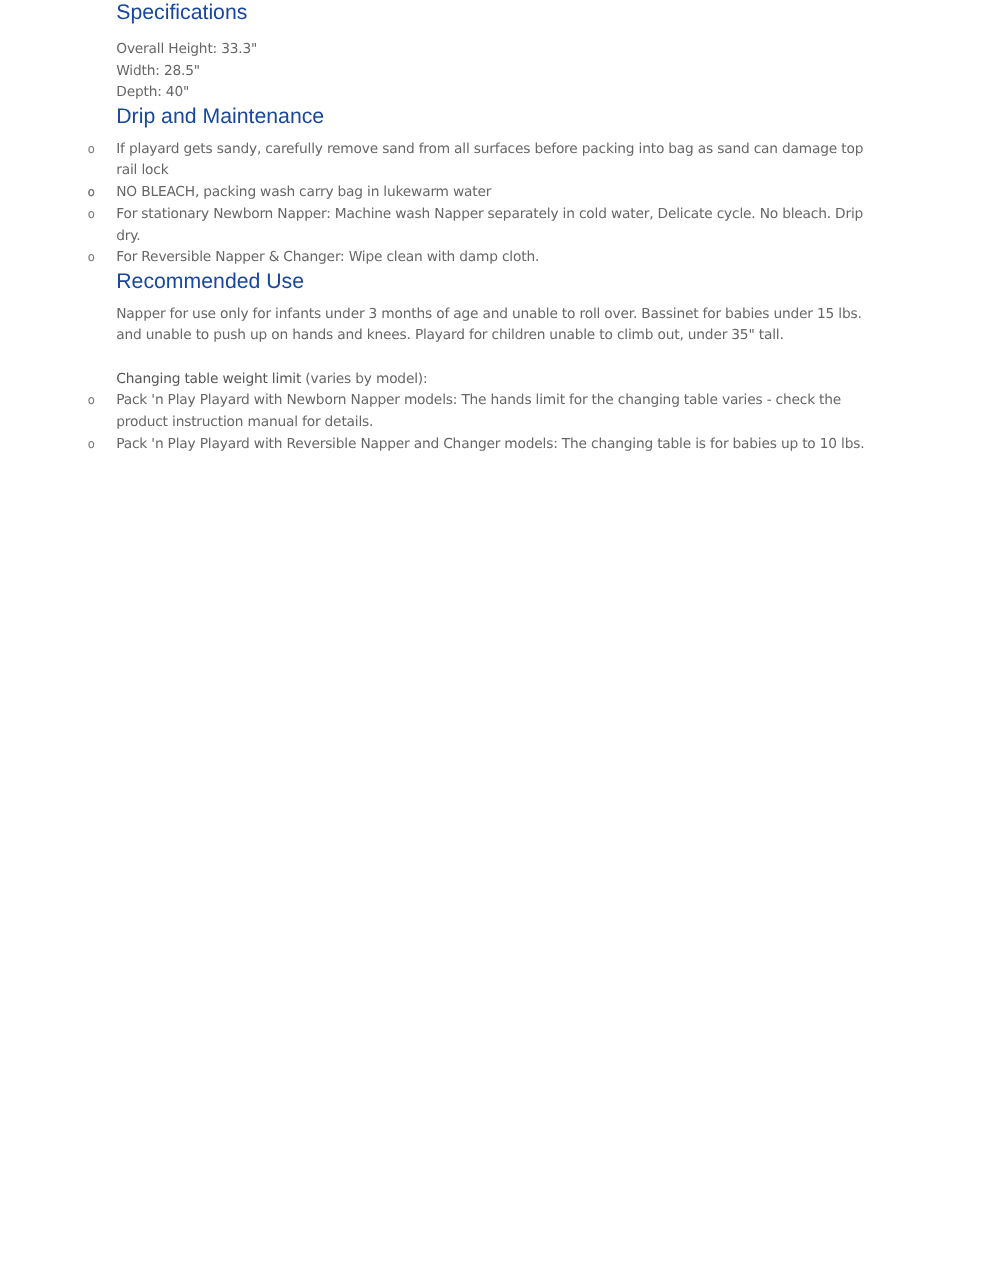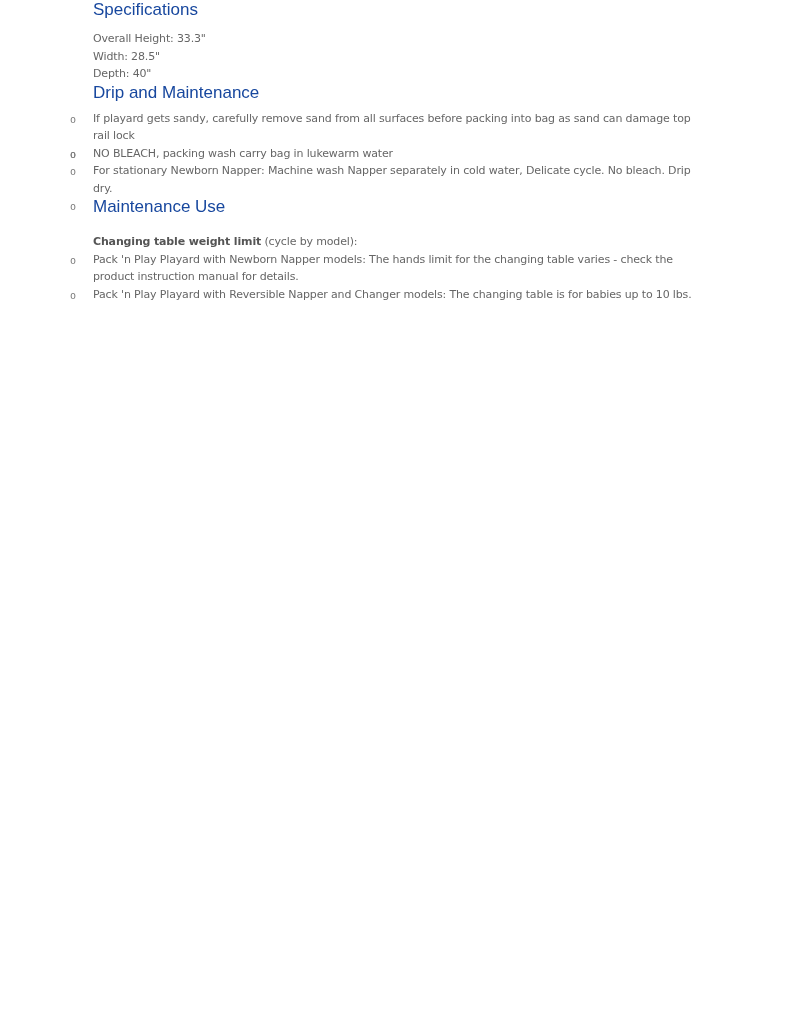--- a/index.html
+++ b/index.html
@@ -61,21 +61,21 @@
     line-height: 17.5px;
     color: #7a7a7a;
   }
   p.para {
     margin: 8px 0 0 0;
   }
   p.subheading {
     margin: 17px 0 0 0;
   }
   p.subheading strong {
-    font-weight: bold;
+    font-weight: normal;
     color: #555555;
   }
 </style>
 </head>
 <body>
 
 <div class="page">
   <div class="content">
 
     <section>
@@ -100,28 +100,30 @@
         <li>
           <span class="marker">o</span>
           <span class="li-text">NO BLEACH, packing wash carry bag in lukewarm water</span>
         </li>
         <li>
           <span class="marker">o</span>
           <span class="li-text">For stationary Newborn Napper: Machine wash Napper separately in cold water, Delicate cycle. No bleach. Drip dry.</span>
         </li>
         <li>
           <span class="marker">o</span>
+          <span class="li-text">For Reversible Napper &amp; Changer: Wipe clean with damp cloth.</span>
         </li>
       </ul>
     </section>
 
     <section>
-      <h2 class="section-title title-recommended">Maintenance Use</h2>
+      <h2 class="section-title title-recommended">Recommended Use</h2>
+      <p class="para body-text">Napper for use only for infants under 3 months of age and unable to roll over. Bassinet for babies under 15 lbs. and unable to push up on hands and knees. Playard for children unable to climb out, under 35" tall.</p>
       <p class="subheading body-text">
-        <strong>Changing table weight limit</strong><span> (cycle by model):</span>
+        <strong>Changing table weight limit</strong><span> (varies by model):</span>
       </p>
       <ul class="bullets no-gap body-text">
         <li>
           <span class="marker">o</span>
           <span class="li-text">Pack 'n Play Playard with Newborn Napper models: The hands limit for the changing table varies - check the product instruction manual for details.</span>
         </li>
         <li>
           <span class="marker">o</span>
           <span class="li-text">Pack 'n Play Playard with Reversible Napper and Changer models: The changing table is for babies up to 10 lbs.</span>
         </li>

